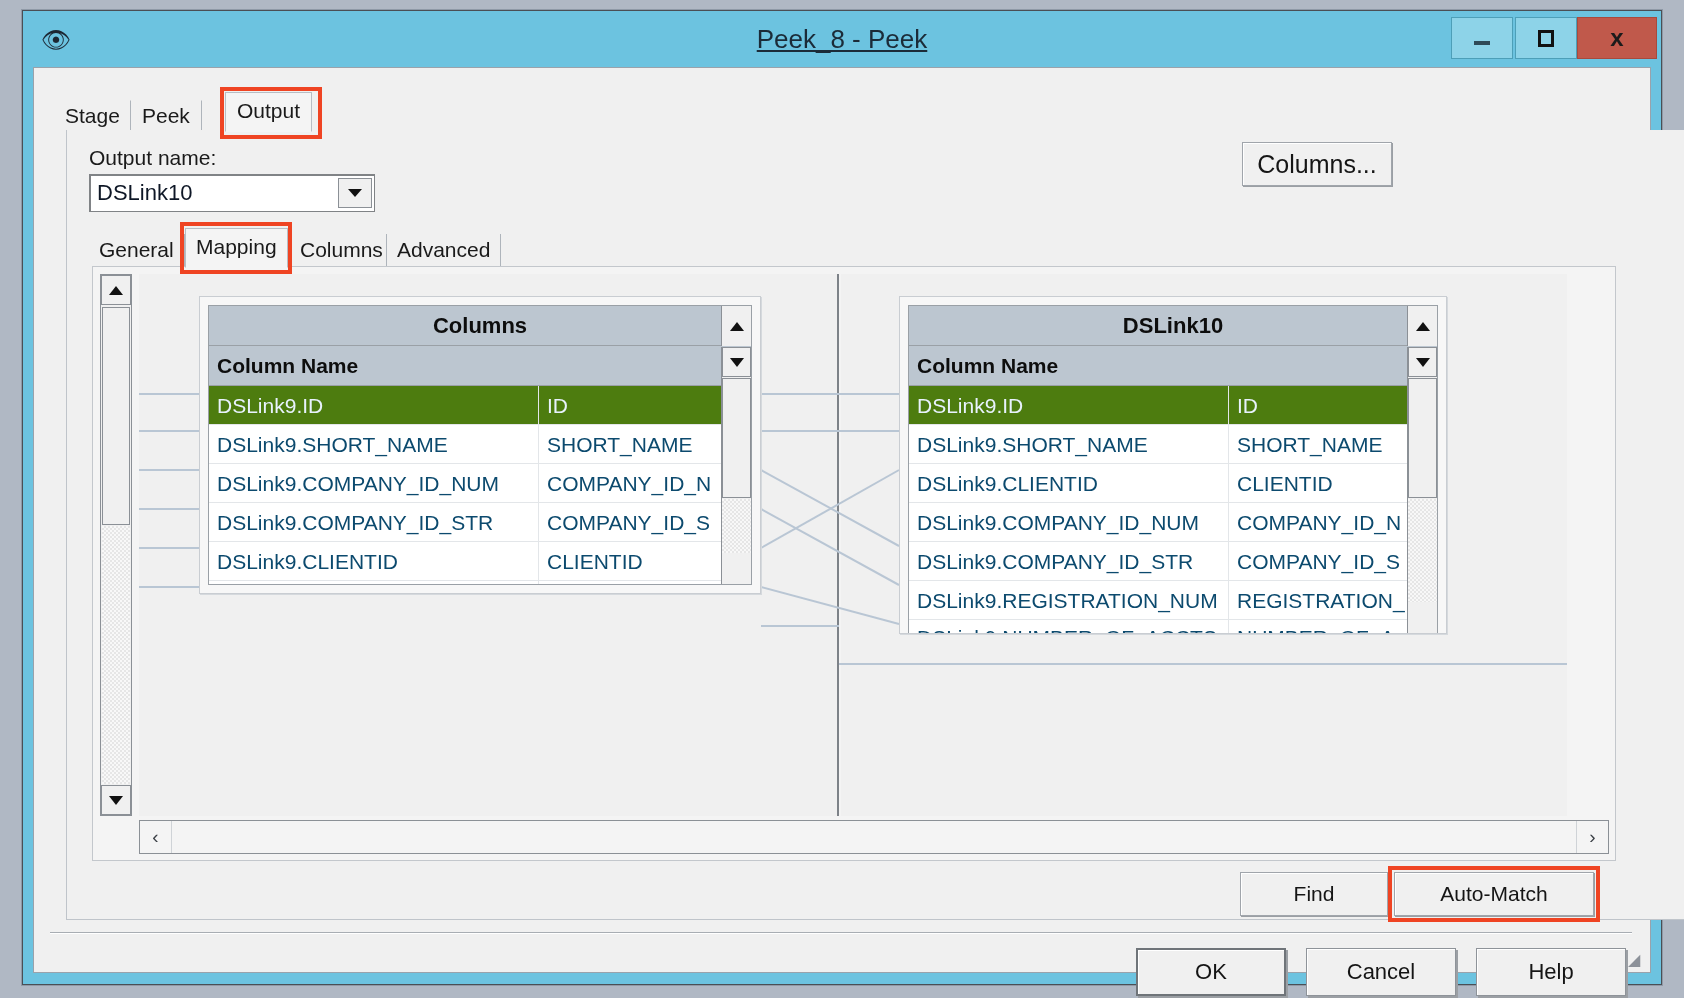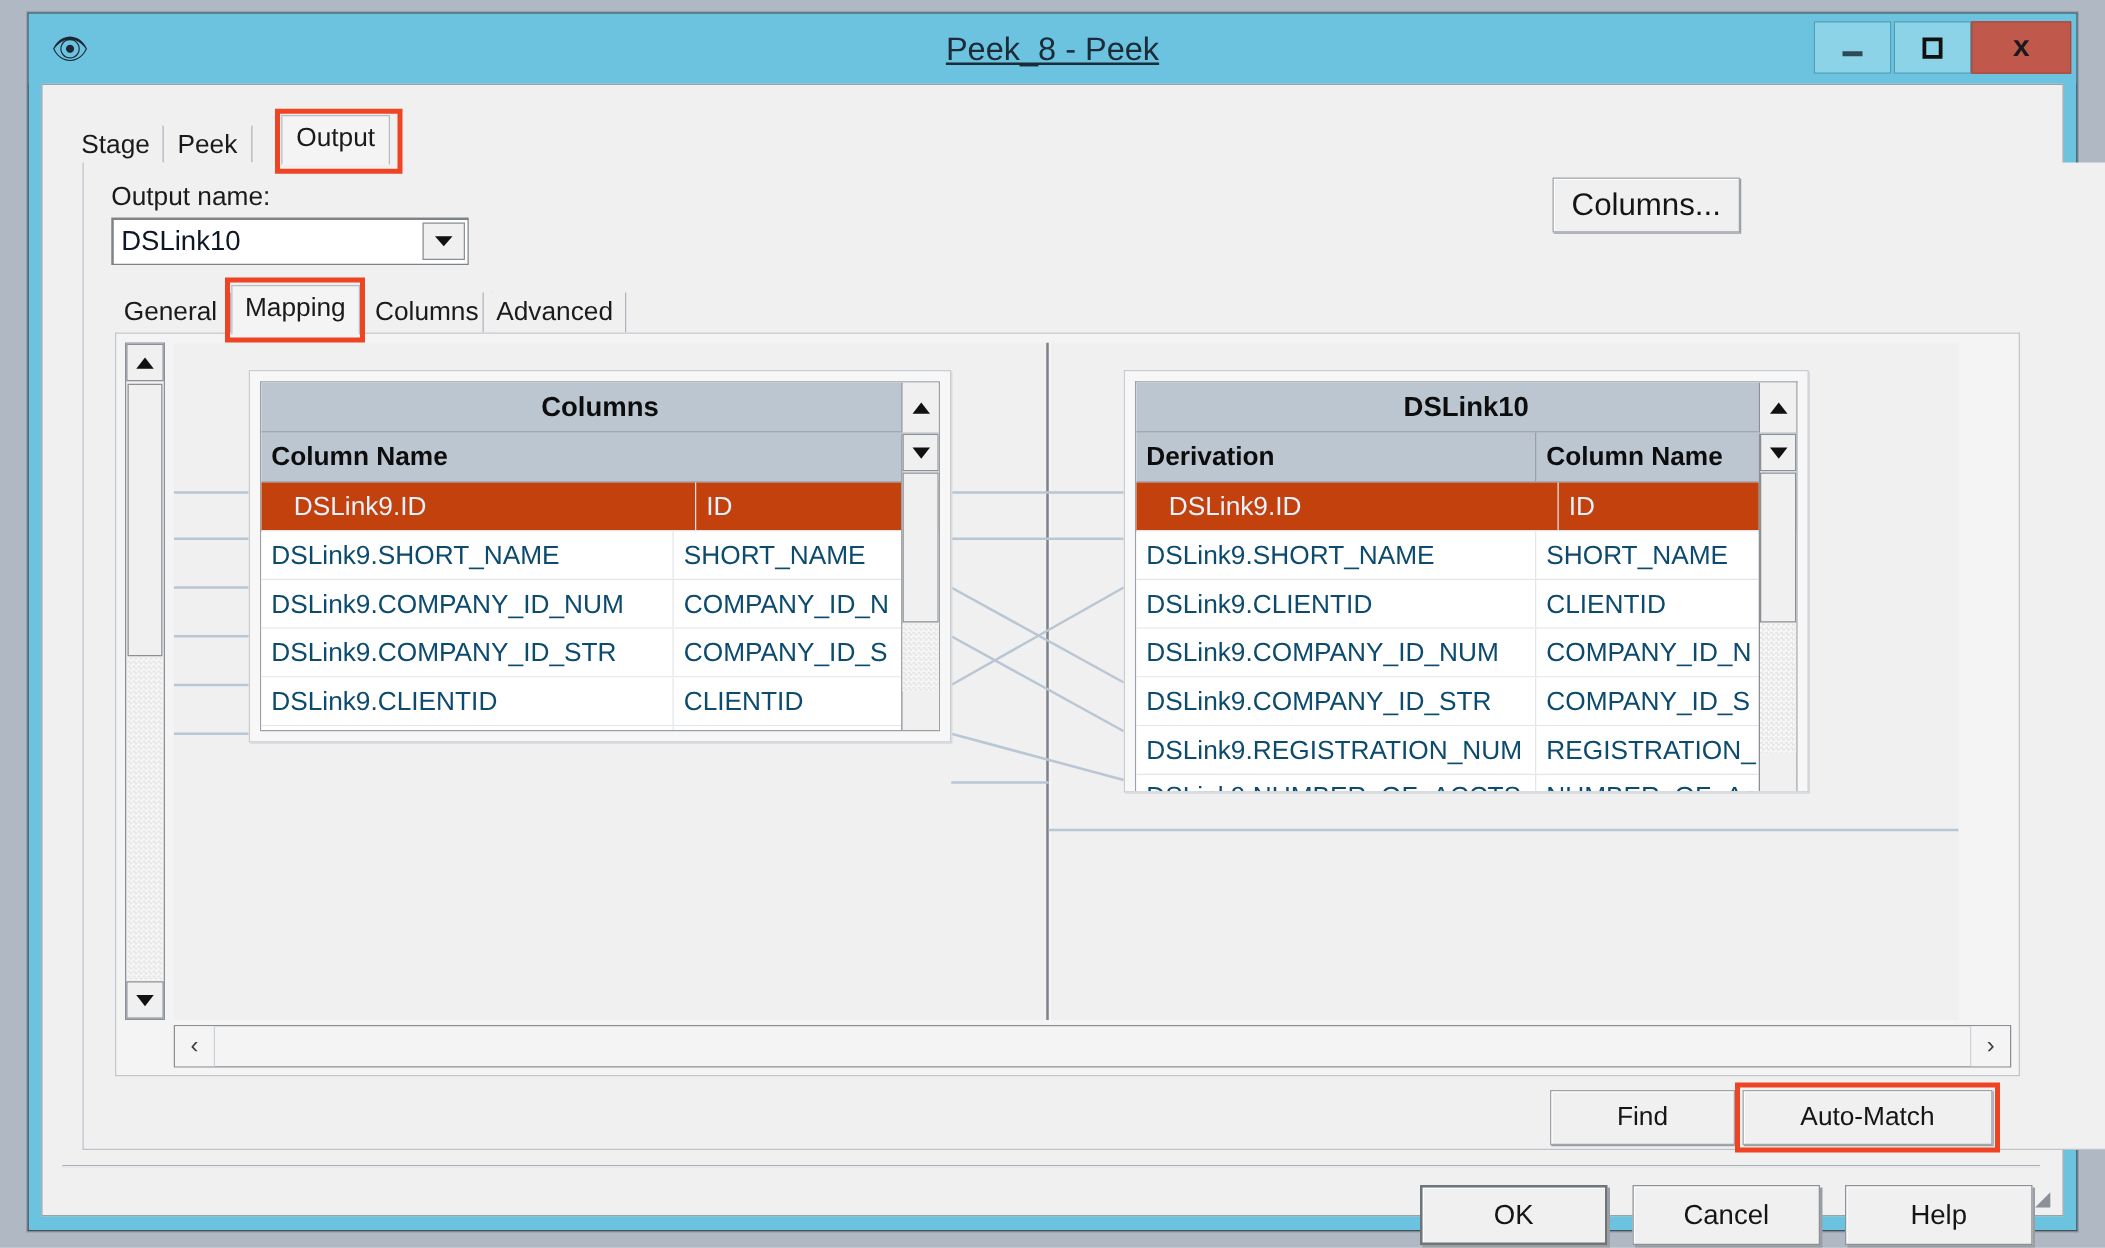--- a/index.html
+++ b/index.html
@@ -310,21 +310,21 @@
   }
   .grid-head .hc:last-child { border-right: none; }
 
   .grid-body { position: relative; }
   .grow {
     display: flex;
     height: 39px;
     border-bottom: 1px solid #e3e6e9;
     background: #fff;
   }
-  .grow.sel { background: #c2410c; padding-left: 18px; }
+  .grow.sel { background: #4d7c0f; }
   .grow .gc {
     font-size: 21px; color: #0c4a6e;
     line-height: 39px; padding-left: 8px;
     overflow: hidden; white-space: nowrap;
     border-right: 1px solid #e3e6e9;
   }
   .grow.sel .gc { color: #e8f2fd; }
   .grow .gc:last-child { border-right: none; }
   .grow.clipped { height: 24px; overflow: hidden; }
   .grow.clipped .gc { line-height: 36px; }
@@ -549,21 +549,20 @@
 
           <div class="grid" id="grid-right">
             <div class="grid-inner">
               <div class="grid-title">
                 <span>DSLink10</span>
                 <span class="tscroll">
                     <span class="arrow-up"></span>
                   </span>
               </div>
               <div class="grid-head">
-                <div class="hc" style="width:320px">Derivation</div>
                 <div class="hc" style="width:180px">Column Name</div>
               </div>
               <div class="grid-body">
                 <div class="grow sel">
                   <div class="gc" style="width:320px">DSLink9.ID</div>
                   <div class="gc" style="width:180px">ID</div>
                 </div>
                 <div class="grow">
                   <div class="gc" style="width:320px">DSLink9.SHORT_NAME</div>
                   <div class="gc" style="width:180px">SHORT_NAME</div>

